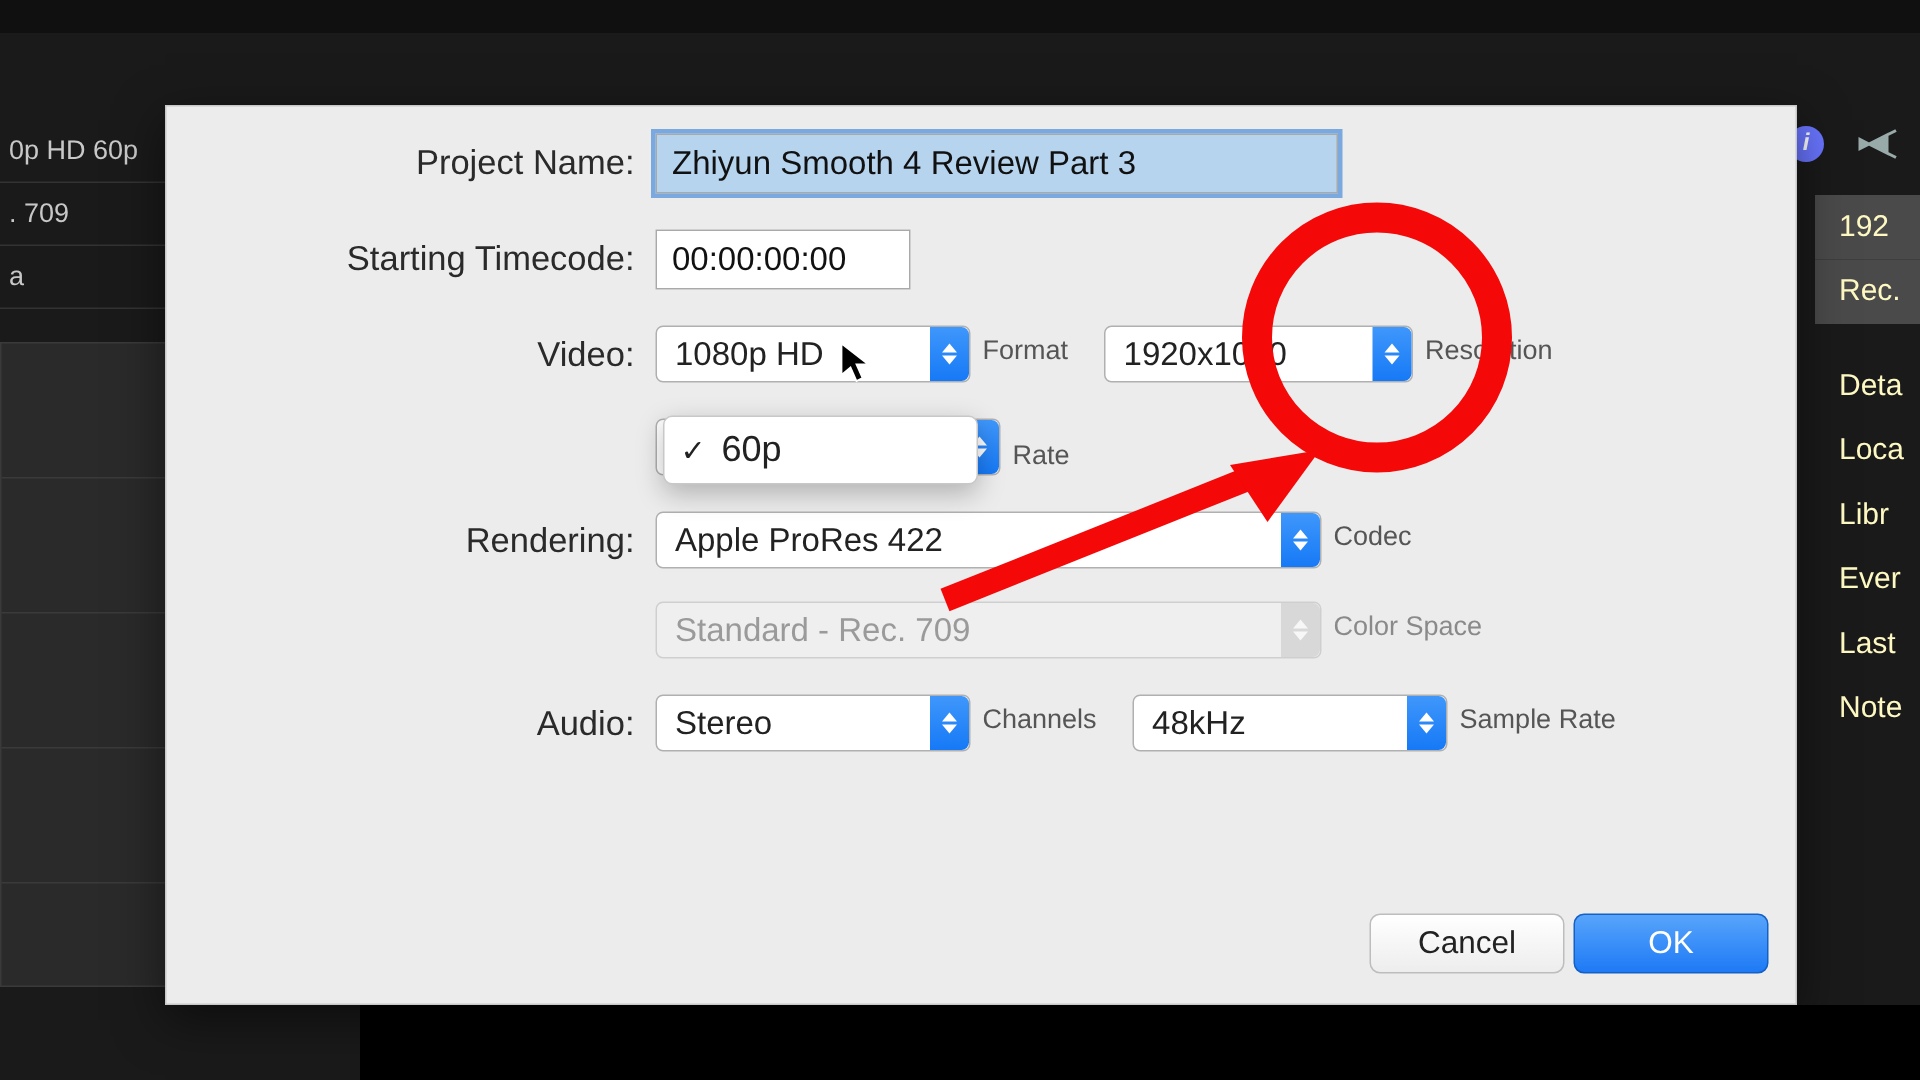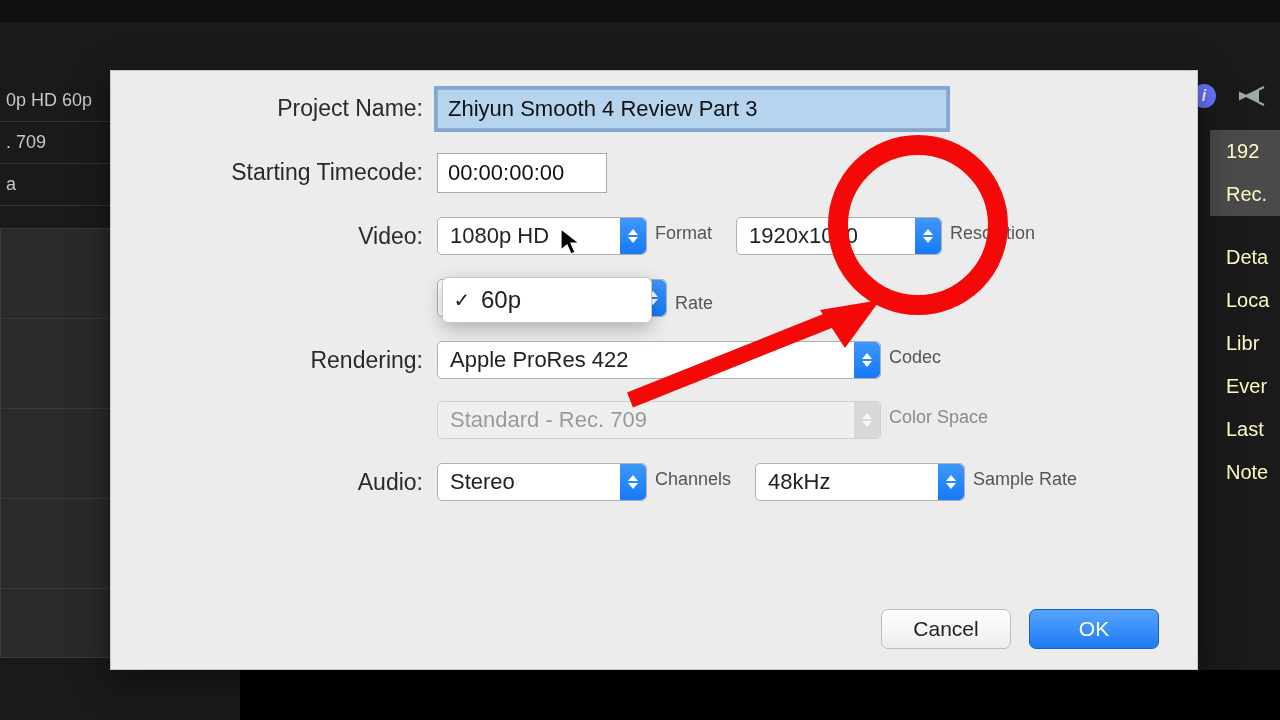--- a/index.html
+++ b/index.html
@@ -176,22 +176,22 @@
     font-size: 24px; color: #222;
     padding: 2px 0;
   }
   .checkmark {
     width: 18px; display:inline-block; text-align:center;
     font-size: 20px;
   }
   
   .dialog-buttons {
     position: absolute;
-    right: 38px; bottom: 20px;
-    display: flex; gap: 18px; padding-left: 32px;
+    right: 18px; bottom: 20px;
+    display: flex; gap: 6px; padding-left: 32px;
   }
   .mac-btn {
     min-width: 130px; height: 40px;
     border-radius: 7px;
     font-size: 21px;
     display: flex; align-items: center; justify-content: center;
     border: 1px solid #bdbdbd;
     background: linear-gradient(#ffffff,#ededed);
     color: #222;
   }
@@ -271,21 +271,21 @@
   <div class="li">Note</div>
 </div>
 
 <div class="dialog">
 
   <div class="form-grid">
 
     <div class="form-row">
       <div class="form-label">Project Name:</div>
       <div class="fields">
-        <input class="text-input highlight" style="width: 510px;" value="Zhiyun Smooth 4 Review Part 3">
+        <input class="text-input highlight" style="width: 455px;" value="Zhiyun Smooth 4 Review Part 3">
       </div>
     </div>
 
     <div class="form-row">
       <div class="form-label">Starting Timecode:</div>
       <div class="fields">
         <input class="text-input" style="width: 170px;" value="00:00:00:00">
       </div>
     </div>
 

